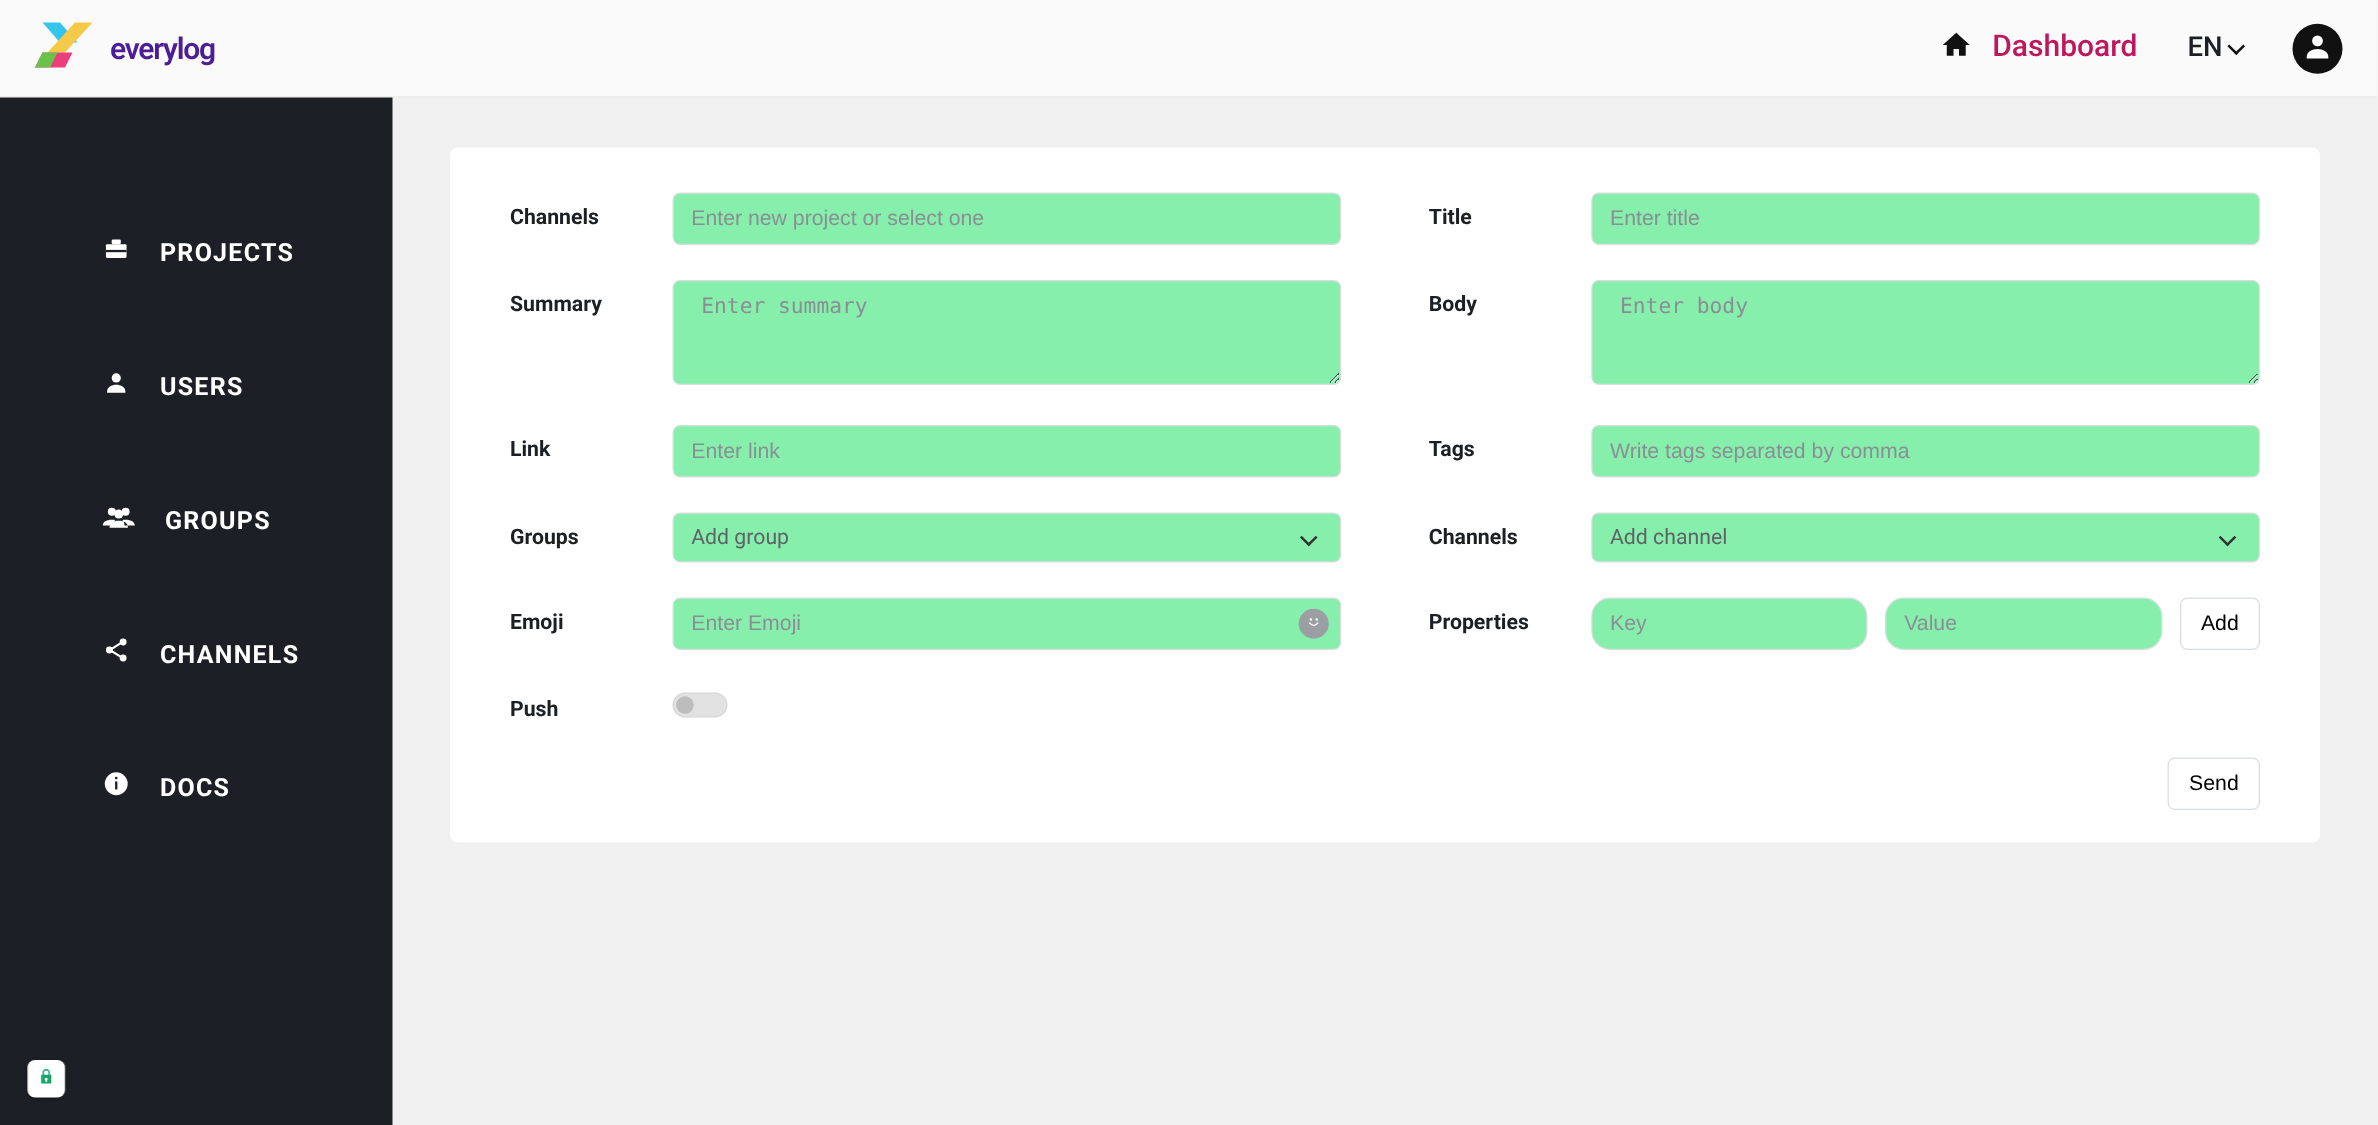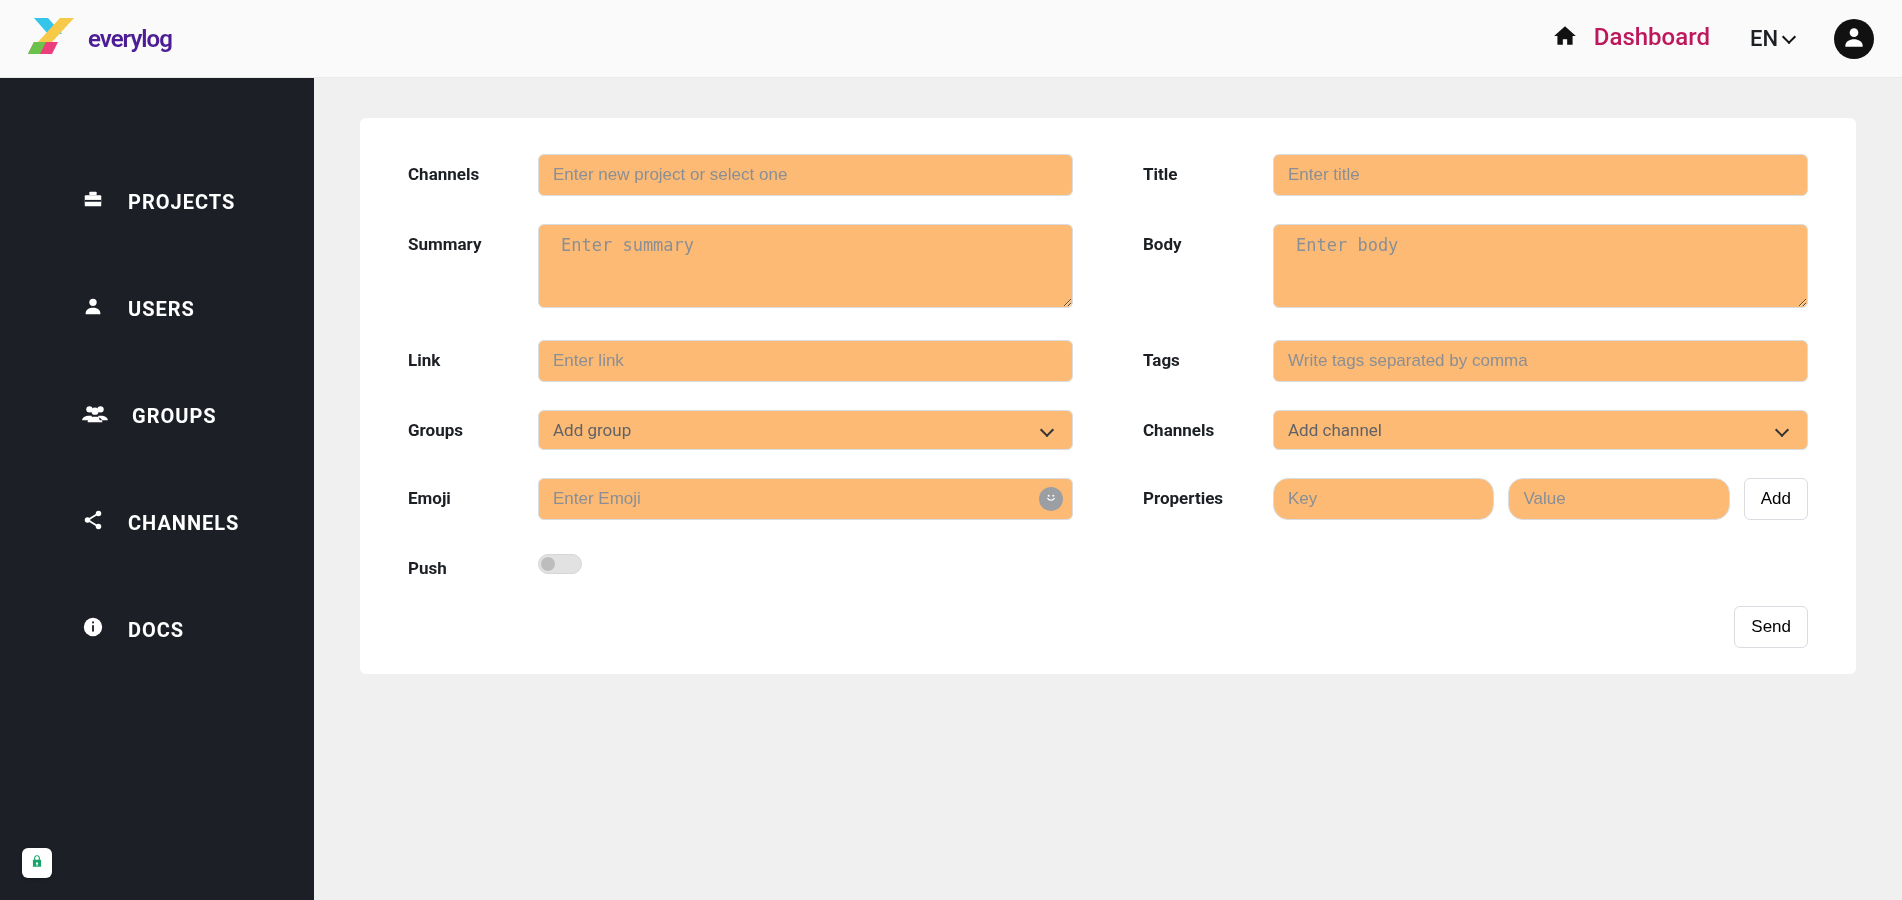--- a/index.html
+++ b/index.html
@@ -25,21 +25,21 @@
 
   .content { flex:1; padding:40px 46px; }
   .page-title { font-size:34px; font-weight:700; margin:4px 0 40px 2px; }
   .card { background:#fff; border-radius:6px; padding:36px 48px 26px 48px; }
   .form-row { display:flex; gap:70px; margin-bottom:28px; }
   .form-col { display:flex; align-items:flex-start; gap:30px; width:50%; }
   .flabel { width:100px; font-size:17px; font-weight:700; padding-top:10px; }
   .fcontrol { flex:1; }
   .text-input, .select, .textarea {
     width:100%; border:1px solid #d9dde1; border-radius:6px; font-size:17px; color:#5f6368;
-    padding:10px 14px; background:#fdba74;
+    padding:10px 14px; background:#86efac;
   }
   .text-input::placeholder, .textarea::placeholder { color:#8a8f95; }
   .textarea { height:84px; resize:both;padding-left:22px; }
   .select { display:flex; align-items:center; justify-content:space-between; height:40px; cursor:pointer; }
   .select .sel-chev { width:10px; height:10px; border-right:2px solid #333; border-bottom:2px solid #333; transform:rotate(45deg); margin-right:6px; }
   .emoji-wrap { position:relative; }
   .emoji-wrap .emoji-btn {
     position:absolute; right:10px; top:50%; transform:translateY(-50%);
     width:24px; height:24px; border-radius:50%; background:#9b9fa4; display:flex; align-items:center; justify-content:center; cursor:pointer;
   }

